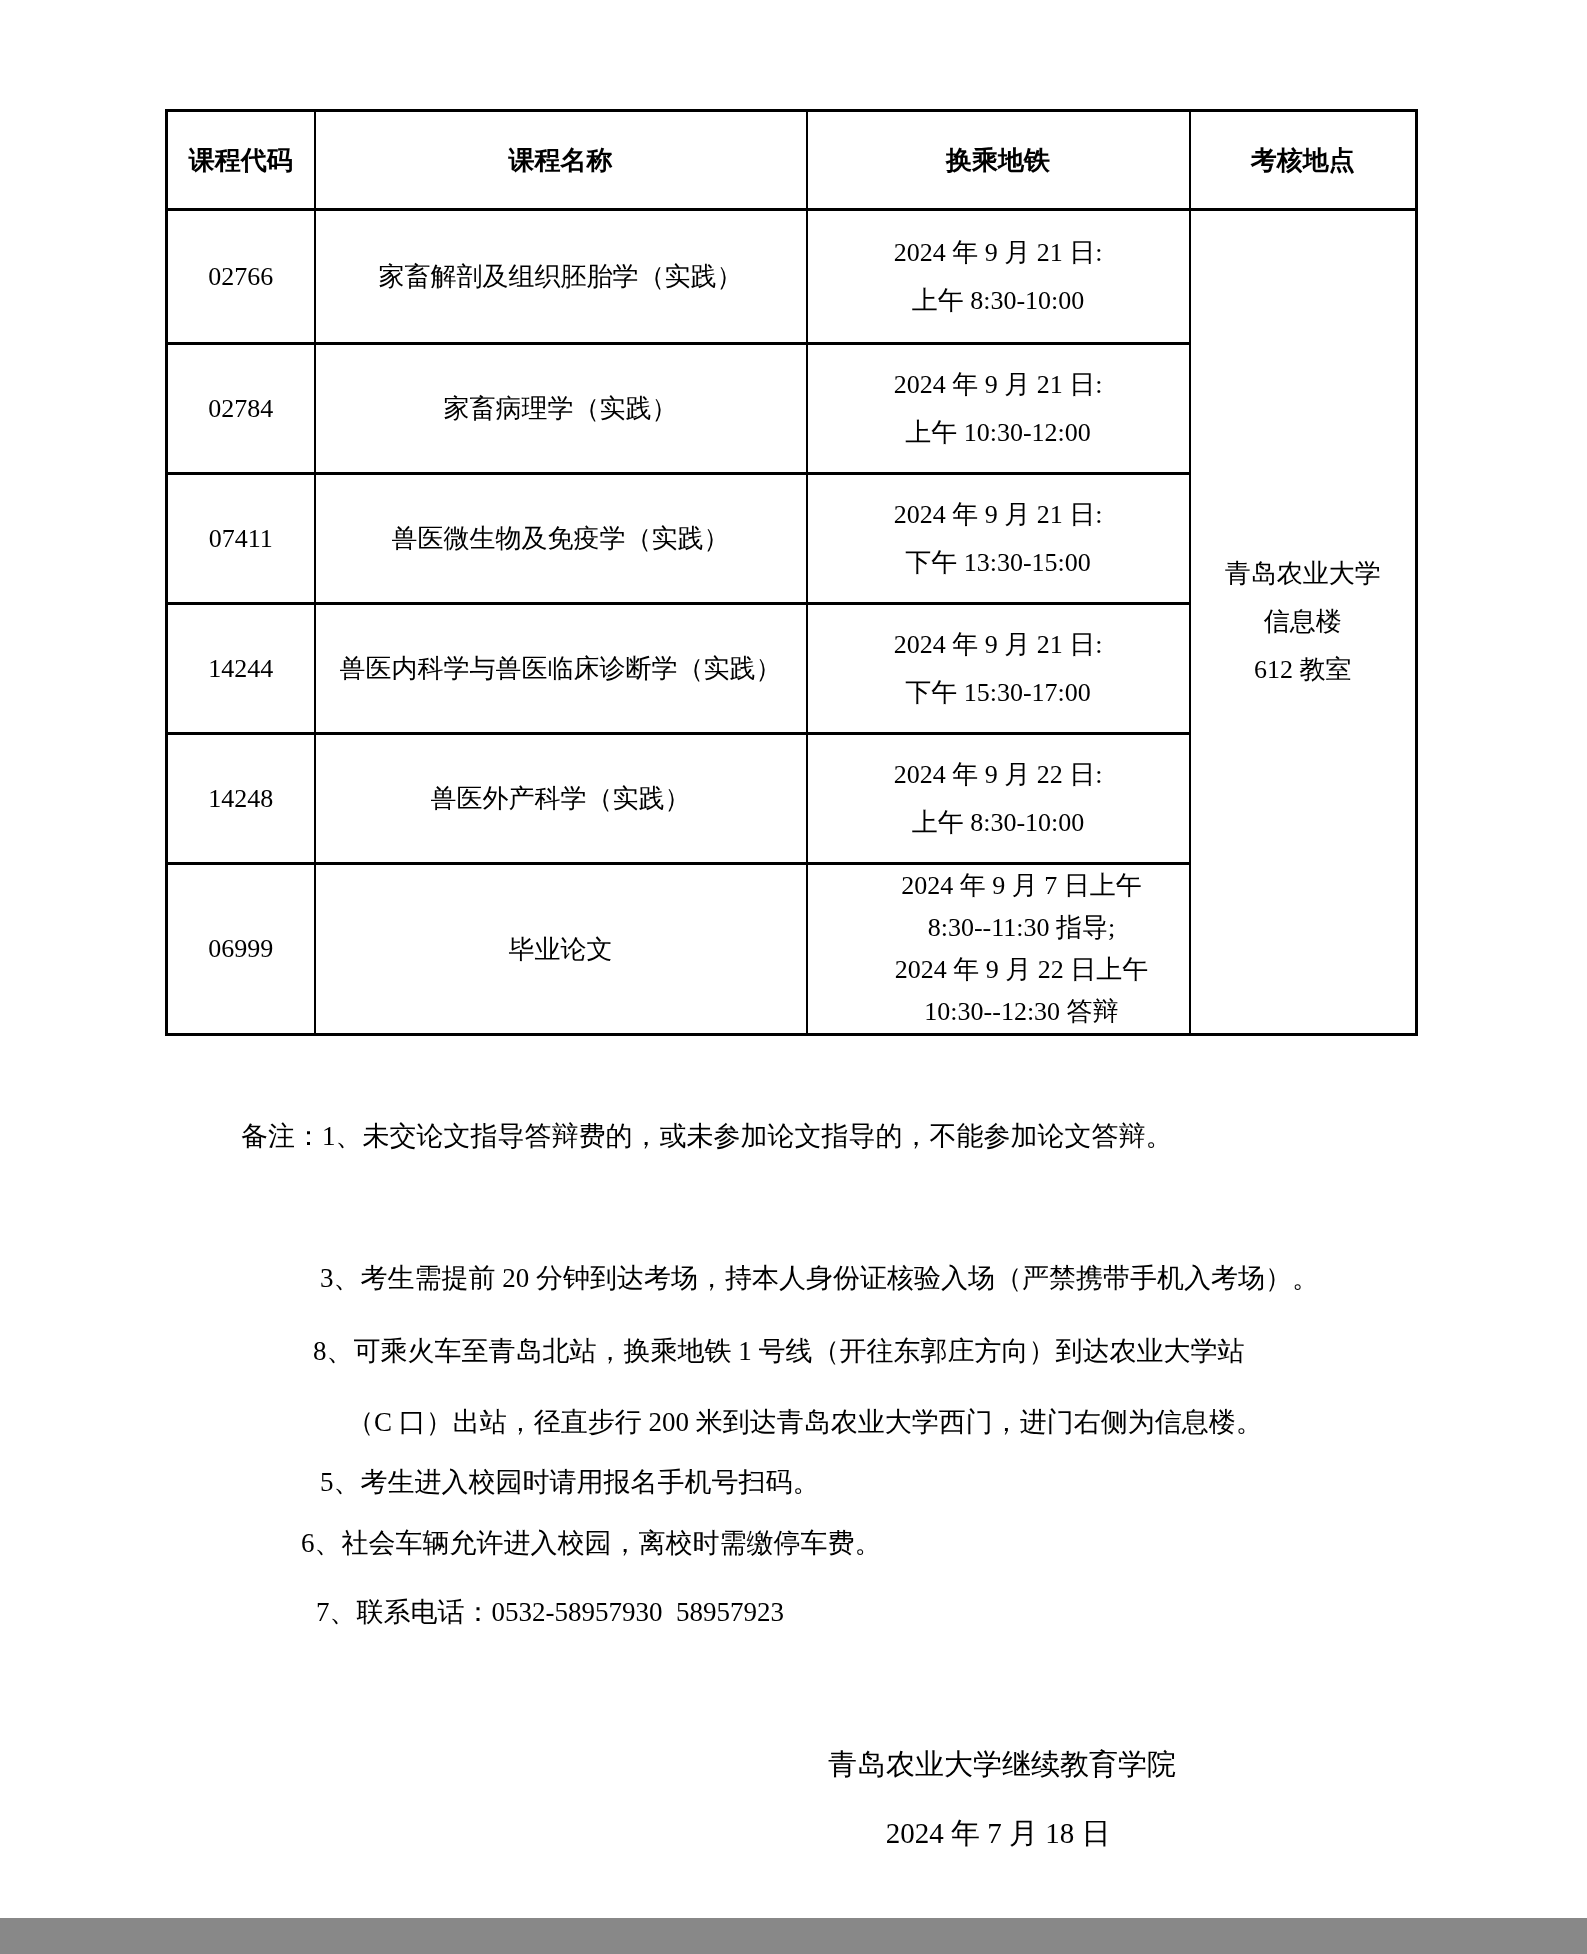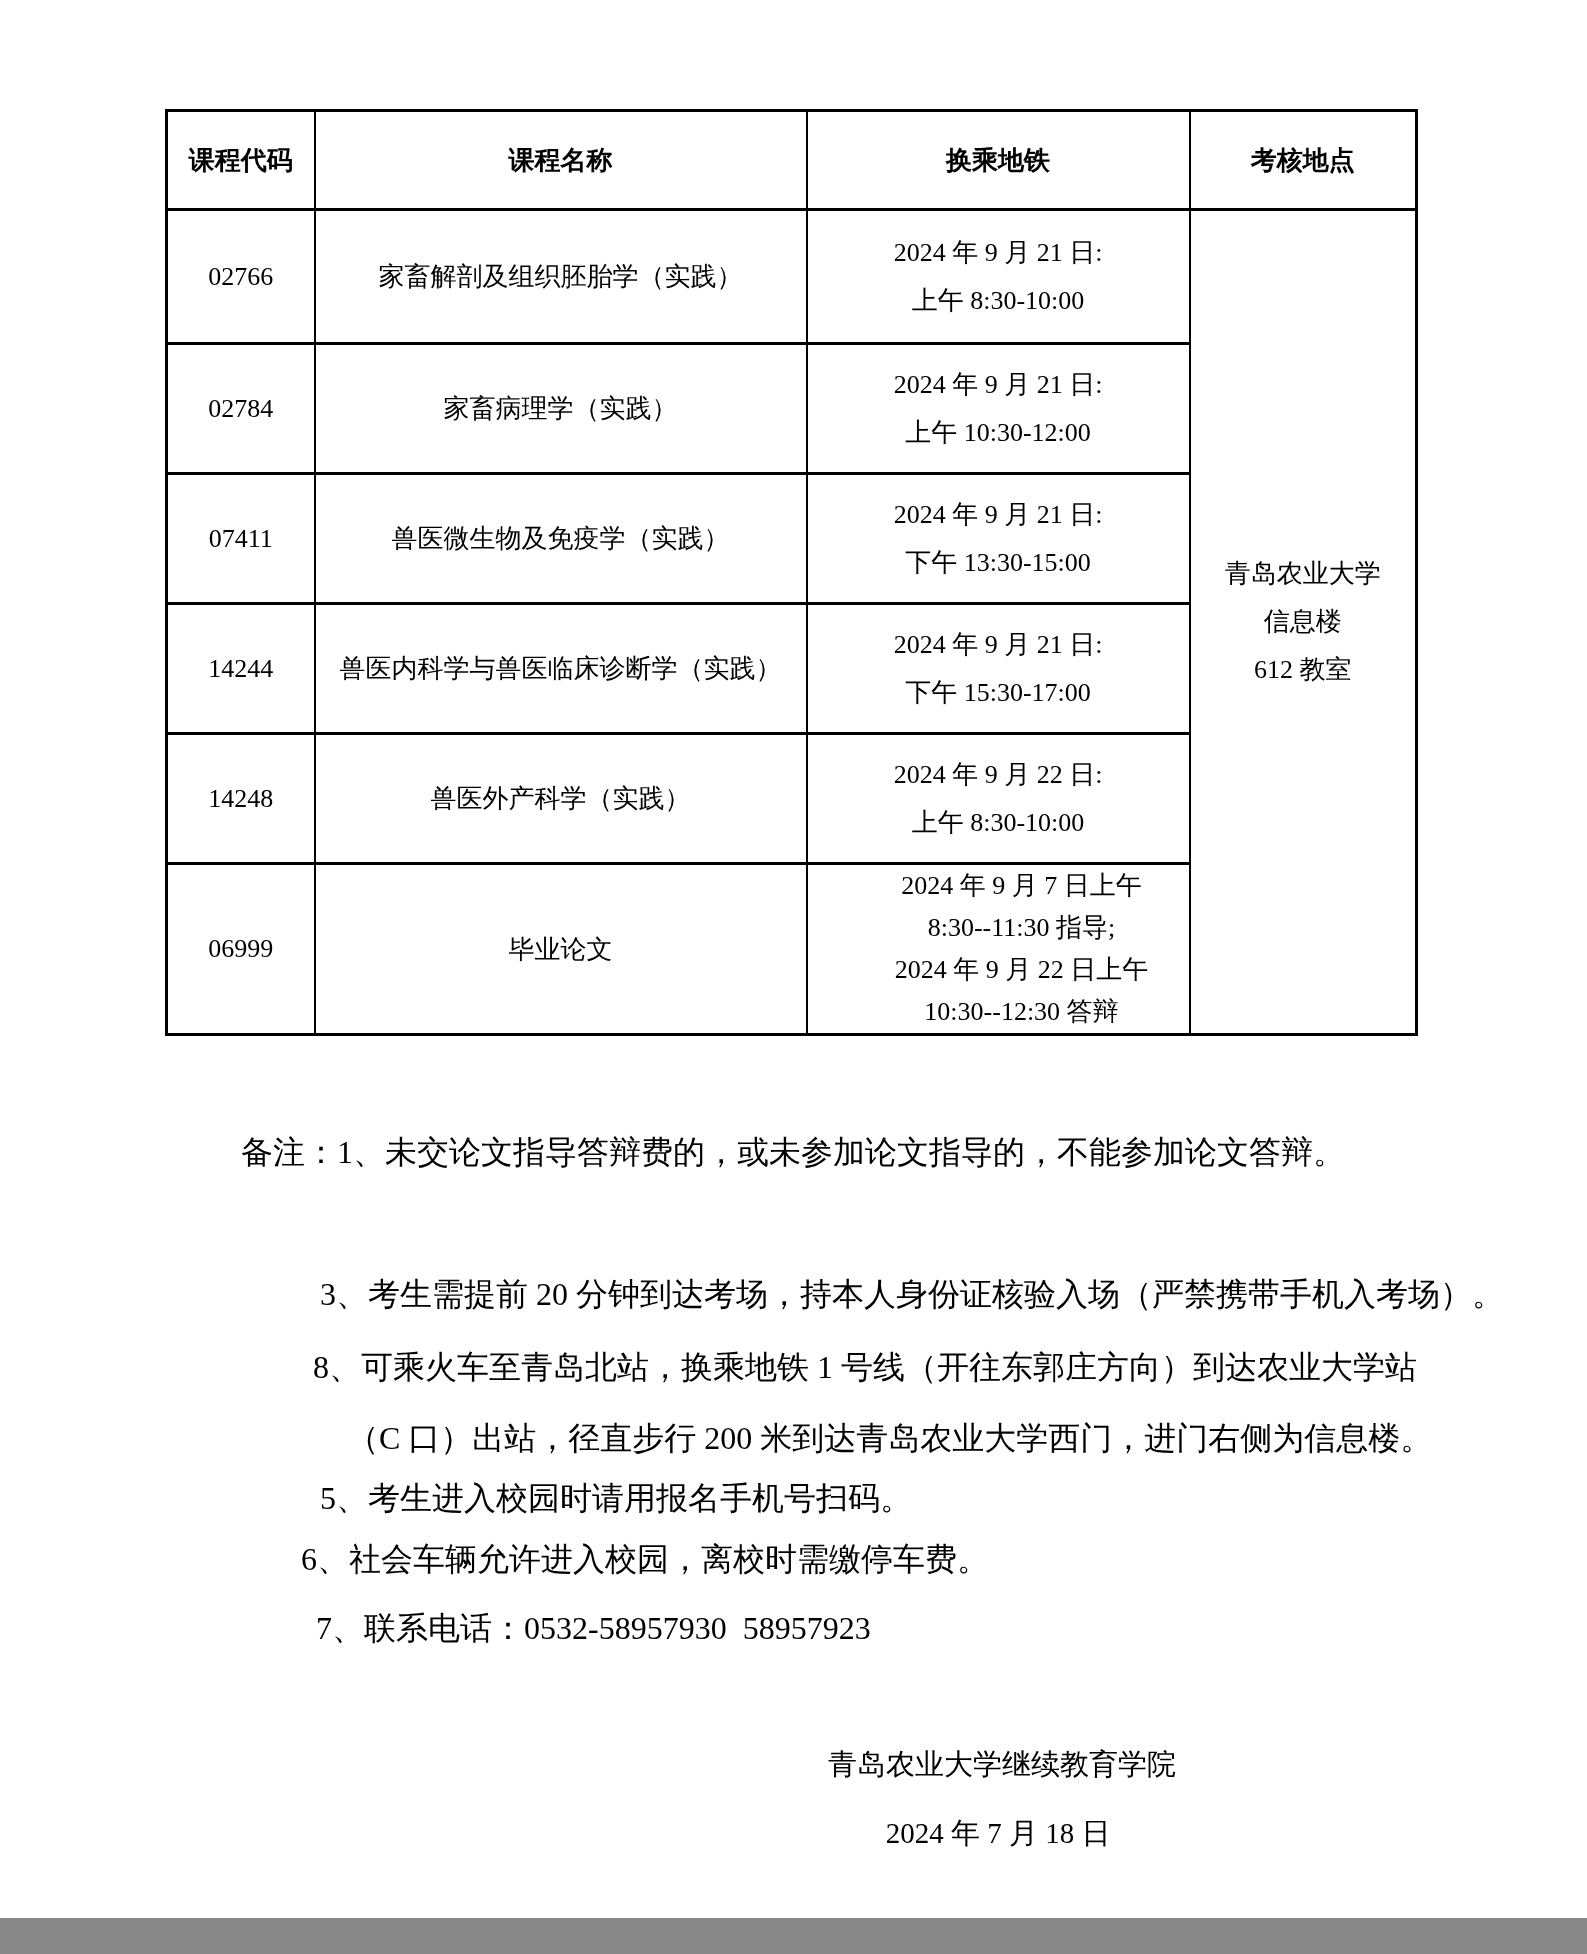--- a/index.html
+++ b/index.html
@@ -33,23 +33,22 @@
   .schedule tr.r2, .schedule tr.r3, .schedule tr.r4, .schedule tr.r5 { height:130px; }
   .schedule tr.r6 { height:169px; }
   .schedule tr.drow td { border-top:3px solid #000; }
   .time .tl  { line-height:48px; white-space:pre; }
   .r6 .time .tl { line-height:42px;padding-left:47px; }
   .loc .ll   { line-height:48px; white-space:pre; }
 
   
   .note {
     position:absolute;
-    font-size:32px; line-height:34px;
+    font-size:27px; line-height:34px;
     white-space:pre;
-    margin-top:16px;
   }
 
   
   .footer-line {
     position:absolute;
     transform:translateX(-50%);
     font-size:29px; line-height:34px;
     white-space:pre;
   }
 </style>

